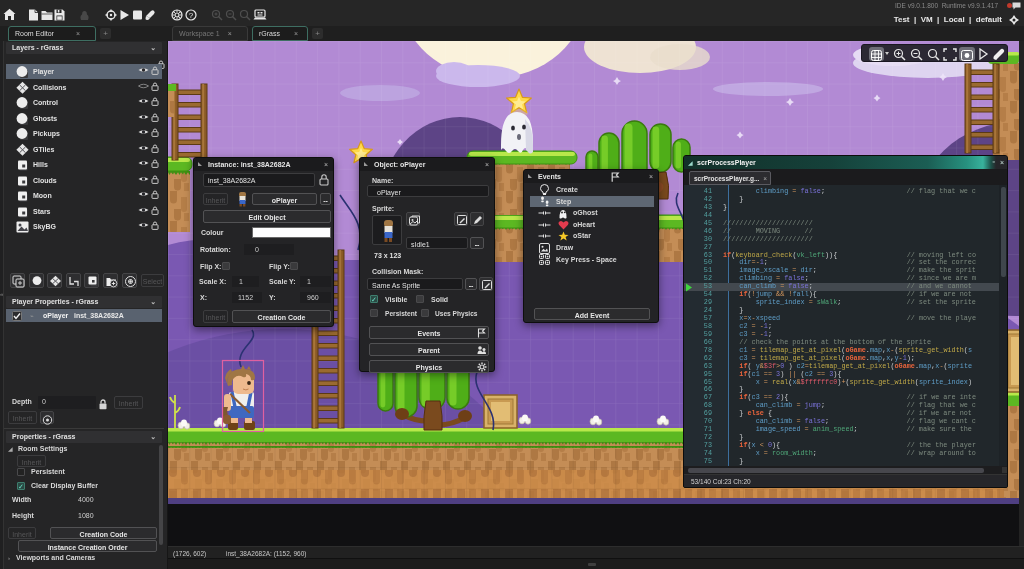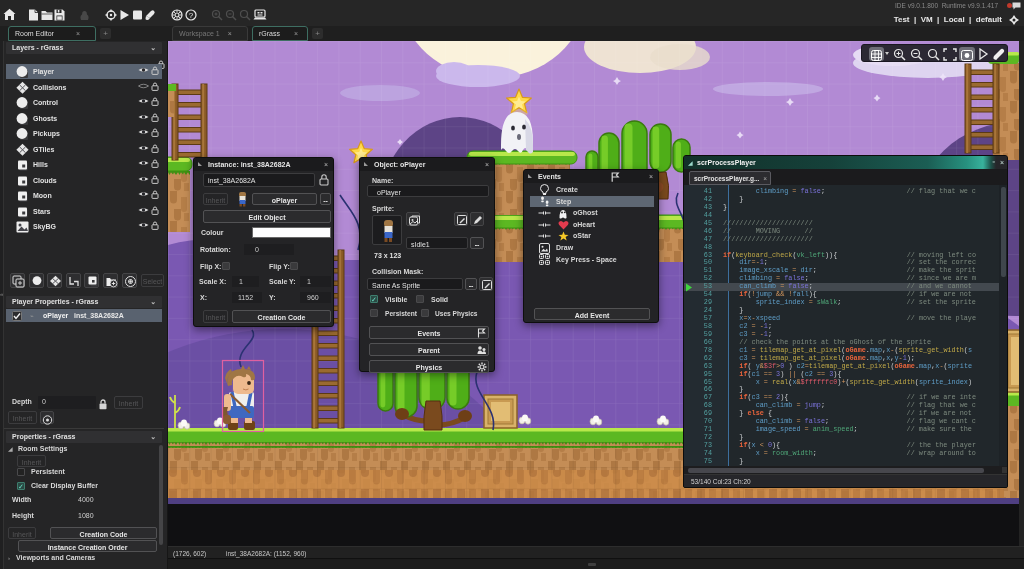--- a/index.html
+++ b/index.html
@@ -854,34 +854,34 @@
     <div class="abs" id="codearea" style="left:0;top:29px;width:325px;height:281px;background:#21272b;overflow:hidden;">
       <div class="abs" style="left:0;top:0;width:44px;height:281px;background:#232b31;"></div>
       <div class="abs" style="left:44px;top:0;width:1px;height:281px;background:#3d6f9e;"></div>
       <div class="abs" id="codelines" style="left:0;top:3px;width:600px;">
 <div class="cl"><b class="ln">41</b>&nbsp;&nbsp;&nbsp;&nbsp;&nbsp;&nbsp;&nbsp;&nbsp;<i class="v">climbing</i><i class="o"> = </i><i class="n">false</i><i class="p">;</i>&nbsp;&nbsp;&nbsp;&nbsp;&nbsp;&nbsp;&nbsp;&nbsp;&nbsp;&nbsp;&nbsp;&nbsp;&nbsp;&nbsp;&nbsp;&nbsp;&nbsp;&nbsp;&nbsp;&nbsp;<i class="c">//&nbsp;flag&nbsp;that&nbsp;we&nbsp;c</i></div>
 <div class="cl"><b class="ln">42</b>&nbsp;&nbsp;&nbsp;&nbsp;<i class="p">}</i></div>
 <div class="cl"><b class="ln">43</b><i class="p">}</i></div>
 <div class="cl"><b class="ln">44</b></div>
 <div class="cl"><b class="ln">45</b><i class="c">//////////////////////</i></div>
 <div class="cl"><b class="ln">46</b><i class="c">//&nbsp;&nbsp;&nbsp;&nbsp;&nbsp;&nbsp;MOVING&nbsp;&nbsp;&nbsp;&nbsp;&nbsp;&nbsp;//</i></div>
-<div class="cl"><b class="ln">47</b><i class="c">//////////////////////</i></div>
-<div class="cl"><b class="ln">48</b></div>
+<div class="cl"><b class="ln">30</b><i class="c">//////////////////////</i></div>
+<div class="cl"><b class="ln">27</b></div>
 <div class="cl"><b class="ln">63</b><i class="k">if</i><i class="p">(</i><i class="f">keyboard_check</i><i class="p">(</i><i class="g">vk_left</i><i class="p">)){</i>&nbsp;&nbsp;&nbsp;&nbsp;&nbsp;&nbsp;&nbsp;&nbsp;&nbsp;&nbsp;&nbsp;&nbsp;&nbsp;&nbsp;&nbsp;&nbsp;&nbsp;<i class="c">//&nbsp;moving&nbsp;left&nbsp;co</i></div>
 <div class="cl"><b class="ln">50</b>&nbsp;&nbsp;&nbsp;&nbsp;<i class="v">dir</i><i class="o">=-</i><i class="n">1</i><i class="p">;</i>&nbsp;&nbsp;&nbsp;&nbsp;&nbsp;&nbsp;&nbsp;&nbsp;&nbsp;&nbsp;&nbsp;&nbsp;&nbsp;&nbsp;&nbsp;&nbsp;&nbsp;&nbsp;&nbsp;&nbsp;&nbsp;&nbsp;&nbsp;&nbsp;&nbsp;&nbsp;&nbsp;&nbsp;&nbsp;&nbsp;&nbsp;&nbsp;&nbsp;&nbsp;<i class="c">//&nbsp;set&nbsp;the&nbsp;correc</i></div>
 <div class="cl"><b class="ln">51</b>&nbsp;&nbsp;&nbsp;&nbsp;<i class="v">image_xscale</i><i class="o"> = </i><i class="v">dir</i><i class="p">;</i>&nbsp;&nbsp;&nbsp;&nbsp;&nbsp;&nbsp;&nbsp;&nbsp;&nbsp;&nbsp;&nbsp;&nbsp;&nbsp;&nbsp;&nbsp;&nbsp;&nbsp;&nbsp;&nbsp;&nbsp;&nbsp;&nbsp;<i class="c">//&nbsp;make&nbsp;the&nbsp;sprit</i></div>
 <div class="cl"><b class="ln">52</b>&nbsp;&nbsp;&nbsp;&nbsp;<i class="v">climbing</i><i class="o"> = </i><i class="n">false</i><i class="p">;</i>&nbsp;&nbsp;&nbsp;&nbsp;&nbsp;&nbsp;&nbsp;&nbsp;&nbsp;&nbsp;&nbsp;&nbsp;&nbsp;&nbsp;&nbsp;&nbsp;&nbsp;&nbsp;&nbsp;&nbsp;&nbsp;&nbsp;&nbsp;&nbsp;<i class="c">//&nbsp;since&nbsp;we&nbsp;are&nbsp;m</i></div>
 <div class="cl hl"><b class="ln">53</b>&nbsp;&nbsp;&nbsp;&nbsp;<i class="v">can_climb</i><i class="o"> = </i><i class="n">false</i><i class="p">;</i>&nbsp;&nbsp;&nbsp;&nbsp;&nbsp;&nbsp;&nbsp;&nbsp;&nbsp;&nbsp;&nbsp;&nbsp;&nbsp;&nbsp;&nbsp;&nbsp;&nbsp;&nbsp;&nbsp;&nbsp;&nbsp;&nbsp;&nbsp;<i class="c">//&nbsp;and&nbsp;we&nbsp;cannot&nbsp;</i></div>
 <div class="cl"><b class="ln">54</b>&nbsp;&nbsp;&nbsp;&nbsp;<i class="k">if</i><i class="p">(</i><i class="o">!</i><i class="v">jump</i><i class="o"> &amp;&amp; </i><i class="o">!</i><i class="v">fall</i><i class="p">){</i>&nbsp;&nbsp;&nbsp;&nbsp;&nbsp;&nbsp;&nbsp;&nbsp;&nbsp;&nbsp;&nbsp;&nbsp;&nbsp;&nbsp;&nbsp;&nbsp;&nbsp;&nbsp;&nbsp;&nbsp;&nbsp;&nbsp;<i class="c">//&nbsp;if&nbsp;we&nbsp;are&nbsp;not&nbsp;</i></div>
 <div class="cl"><b class="ln">29</b>&nbsp;&nbsp;&nbsp;&nbsp;&nbsp;&nbsp;&nbsp;&nbsp;<i class="v">sprite_index</i><i class="o"> = </i><i class="g">sWalk</i><i class="p">;</i>&nbsp;&nbsp;&nbsp;&nbsp;&nbsp;&nbsp;&nbsp;&nbsp;&nbsp;&nbsp;&nbsp;&nbsp;&nbsp;&nbsp;&nbsp;&nbsp;<i class="c">//&nbsp;set&nbsp;the&nbsp;sprite</i></div>
 <div class="cl"><b class="ln">24</b>&nbsp;&nbsp;&nbsp;&nbsp;<i class="p">}</i></div>
 <div class="cl"><b class="ln">57</b>&nbsp;&nbsp;&nbsp;&nbsp;<i class="v">x</i><i class="o">=</i><i class="v">x</i><i class="o">-</i><i class="v">xspeed</i>&nbsp;&nbsp;&nbsp;&nbsp;&nbsp;&nbsp;&nbsp;&nbsp;&nbsp;&nbsp;&nbsp;&nbsp;&nbsp;&nbsp;&nbsp;&nbsp;&nbsp;&nbsp;&nbsp;&nbsp;&nbsp;&nbsp;&nbsp;&nbsp;&nbsp;&nbsp;&nbsp;&nbsp;&nbsp;&nbsp;&nbsp;<i class="c">//&nbsp;move&nbsp;the&nbsp;playe</i></div>
 <div class="cl"><b class="ln">58</b>&nbsp;&nbsp;&nbsp;&nbsp;<i class="v">c2</i><i class="o"> = -</i><i class="n">1</i><i class="p">;</i></div>
 <div class="cl"><b class="ln">59</b>&nbsp;&nbsp;&nbsp;&nbsp;<i class="v">c3</i><i class="o"> = -</i><i class="n">1</i><i class="p">;</i></div>
-<div class="cl"><b class="ln">60</b>&nbsp;&nbsp;&nbsp;&nbsp;<i class="c">// check the points at the oGhost of the sprite</i></div>
+<div class="cl"><b class="ln">60</b>&nbsp;&nbsp;&nbsp;&nbsp;<i class="c">// check the points at the bottom of the sprite</i></div>
 <div class="cl"><b class="ln">78</b>&nbsp;&nbsp;&nbsp;&nbsp;<i class="v">c1</i><i class="o"> = </i><i class="f">tilemap_get_at_pixel</i><i class="p">(</i><i class="k">oGame</i><i class="p">.</i><i class="v">map</i><i class="p">,</i><i class="v">x</i><i class="o">-</i><i class="p">(</i><i class="f">sprite_get_width</i><i class="p">(</i><i class="v">s</i></div>
 <div class="cl"><b class="ln">62</b>&nbsp;&nbsp;&nbsp;&nbsp;<i class="v">c3</i><i class="o"> = </i><i class="f">tilemap_get_at_pixel</i><i class="p">(</i><i class="k">oGame</i><i class="p">.</i><i class="v">map</i><i class="p">,</i><i class="v">x</i><i class="p">,</i><i class="v">y</i><i class="o">-</i><i class="n">1</i><i class="p">);</i></div>
 <div class="cl"><b class="ln">63</b>&nbsp;&nbsp;&nbsp;&nbsp;<i class="k">if</i><i class="p">( </i><i class="v">y</i><i class="o">&amp;</i><i class="h">$3f</i><i class="o">&gt;</i><i class="n">0</i><i class="p"> ) </i><i class="v">c2</i><i class="o">=</i><i class="f">tilemap_get_at_pixel</i><i class="p">(</i><i class="k">oGame</i><i class="p">.</i><i class="v">map</i><i class="p">,</i><i class="v">x</i><i class="o">-</i><i class="p">(</i><i class="v">sprite</i></div>
 <div class="cl"><b class="ln">95</b>&nbsp;&nbsp;&nbsp;&nbsp;<i class="k">if</i><i class="p">(</i><i class="v">c1</i><i class="o"> == </i><i class="n">3</i><i class="p">) </i><i class="o">|| </i><i class="p">(</i><i class="v">c2</i><i class="o"> == </i><i class="n">3</i><i class="p">){</i></div>
 <div class="cl"><b class="ln">65</b>&nbsp;&nbsp;&nbsp;&nbsp;&nbsp;&nbsp;&nbsp;&nbsp;<i class="v">x</i><i class="o"> = </i><i class="f">real</i><i class="p">(</i><i class="v">x</i><i class="o">&amp;</i><i class="h">$ffffffc0</i><i class="p">)</i><i class="o">+</i><i class="p">(</i><i class="f">sprite_get_width</i><i class="p">(</i><i class="v">sprite_index</i><i class="p">)</i></div>
 <div class="cl"><b class="ln">66</b>&nbsp;&nbsp;&nbsp;&nbsp;<i class="p">}</i></div>
 <div class="cl"><b class="ln">67</b>&nbsp;&nbsp;&nbsp;&nbsp;<i class="k">if</i><i class="p">(</i><i class="v">c3</i><i class="o"> == </i><i class="n">2</i><i class="p">){</i>&nbsp;&nbsp;&nbsp;&nbsp;&nbsp;&nbsp;&nbsp;&nbsp;&nbsp;&nbsp;&nbsp;&nbsp;&nbsp;&nbsp;&nbsp;&nbsp;&nbsp;&nbsp;&nbsp;&nbsp;&nbsp;&nbsp;&nbsp;&nbsp;&nbsp;&nbsp;&nbsp;&nbsp;&nbsp;<i class="c">//&nbsp;if&nbsp;we&nbsp;are&nbsp;inte</i></div>
 <div class="cl"><b class="ln">68</b>&nbsp;&nbsp;&nbsp;&nbsp;&nbsp;&nbsp;&nbsp;&nbsp;<i class="v">can_climb</i><i class="o"> = </i><i class="n">jump</i><i class="p">;</i>&nbsp;&nbsp;&nbsp;&nbsp;&nbsp;&nbsp;&nbsp;&nbsp;&nbsp;&nbsp;&nbsp;&nbsp;&nbsp;&nbsp;&nbsp;&nbsp;&nbsp;&nbsp;&nbsp;&nbsp;<i class="c">//&nbsp;flag&nbsp;that&nbsp;we&nbsp;c</i></div>
 <div class="cl"><b class="ln">69</b>&nbsp;&nbsp;&nbsp;&nbsp;<i class="p">} </i><i class="k">else</i><i class="p"> {</i>&nbsp;&nbsp;&nbsp;&nbsp;&nbsp;&nbsp;&nbsp;&nbsp;&nbsp;&nbsp;&nbsp;&nbsp;&nbsp;&nbsp;&nbsp;&nbsp;&nbsp;&nbsp;&nbsp;&nbsp;&nbsp;&nbsp;&nbsp;&nbsp;&nbsp;&nbsp;&nbsp;&nbsp;&nbsp;&nbsp;&nbsp;&nbsp;&nbsp;<i class="c">//&nbsp;if&nbsp;we&nbsp;are&nbsp;not&nbsp;</i></div>
 <div class="cl"><b class="ln">70</b>&nbsp;&nbsp;&nbsp;&nbsp;&nbsp;&nbsp;&nbsp;&nbsp;<i class="v">can_climb</i><i class="o"> = </i><i class="n">false</i><i class="p">;</i>&nbsp;&nbsp;&nbsp;&nbsp;&nbsp;&nbsp;&nbsp;&nbsp;&nbsp;&nbsp;&nbsp;&nbsp;&nbsp;&nbsp;&nbsp;&nbsp;&nbsp;&nbsp;&nbsp;<i class="c">//&nbsp;flag&nbsp;we&nbsp;cant&nbsp;c</i></div>

